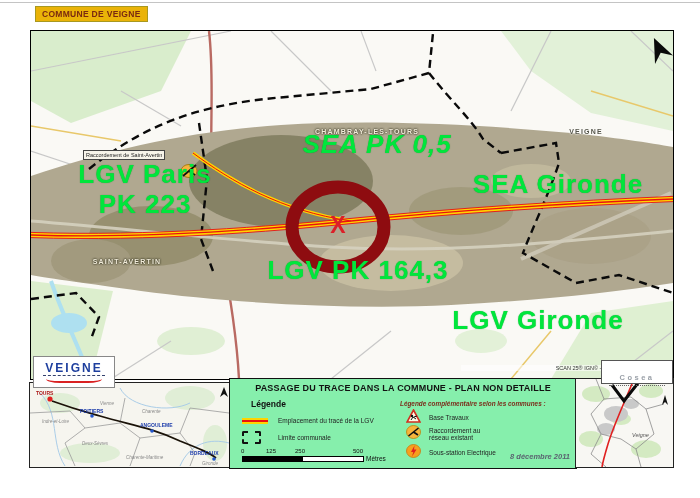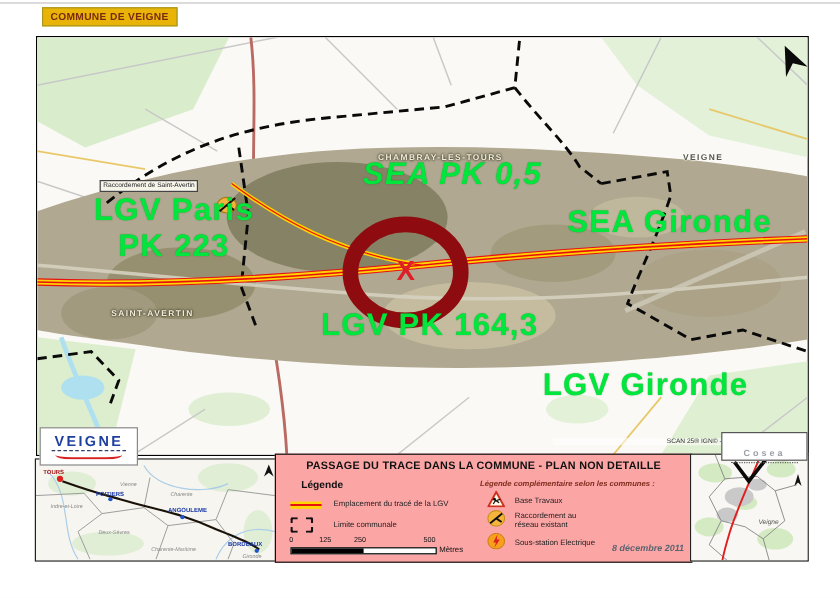--- a/index.html
+++ b/index.html
@@ -37,21 +37,21 @@
   .lisea-word{color:#1e3f9e;font-weight:bold;font-size:12px;letter-spacing:2px;line-height:12px;}
   .lisea-line{width:62px;height:0;border-top:1px dashed #33406e;margin-top:1px;}
   .lisea-swoosh{width:56px;height:6px;border-bottom:2px solid #d92121;border-radius:50%/100% ;margin-top:-1px;}
   .cosea-logo{left:601px;top:360px;width:70px;height:22px;border:1px solid #555;}
   .cosea-word{color:#9aa0a8;font-weight:bold;font-size:7.5px;letter-spacing:2.5px;line-height:8px;margin-top:16px;}
   .cosea-blue{width:56px;height:1px;background:#4a7ab5;margin-top:1px;}
   .cosea-dots{width:56px;height:0;border-top:1px dotted #666;margin-top:2px;}
   .cosea-red{width:56px;height:2px;background:#d92121;margin-top:1px;}
 
   .legend{position:absolute;left:229px;top:378px;width:346px;height:89px;border:1px solid #111;
-        background:#fca5a5;}
+        background:#86efac;}
   .lg-title{position:absolute;left:0;top:4px;width:100%;text-align:center;font-size:9px;
         font-weight:bold;color:#111;letter-spacing:.2px;}
   .lg-heading{position:absolute;left:10px;top:20px;font-size:8.5px;font-weight:bold;color:#111;margin-left:11px;}
   .sym-lgv{position:absolute;left:12px;top:39px;width:26px;height:6px;
         background:linear-gradient(to bottom,#ffd400 0 2px,#e81111 2px 4px,#ffd400 4px 6px);}
   .lbl{position:absolute;font-size:6.5px;color:#222;white-space:nowrap;}
   .sym-limite{position:absolute;left:12px;top:52px;width:15px;height:9px;border:2px dashed #111;border-radius:2px;}
   .scalewrap{position:absolute;left:12px;top:69px;width:160px;height:16px;font-size:6px;color:#111;}
   .tick{position:absolute;top:0;}
   .sbar{position:absolute;left:0;top:8px;width:120px;height:4px;border:1px solid #000;background:#fff;}

